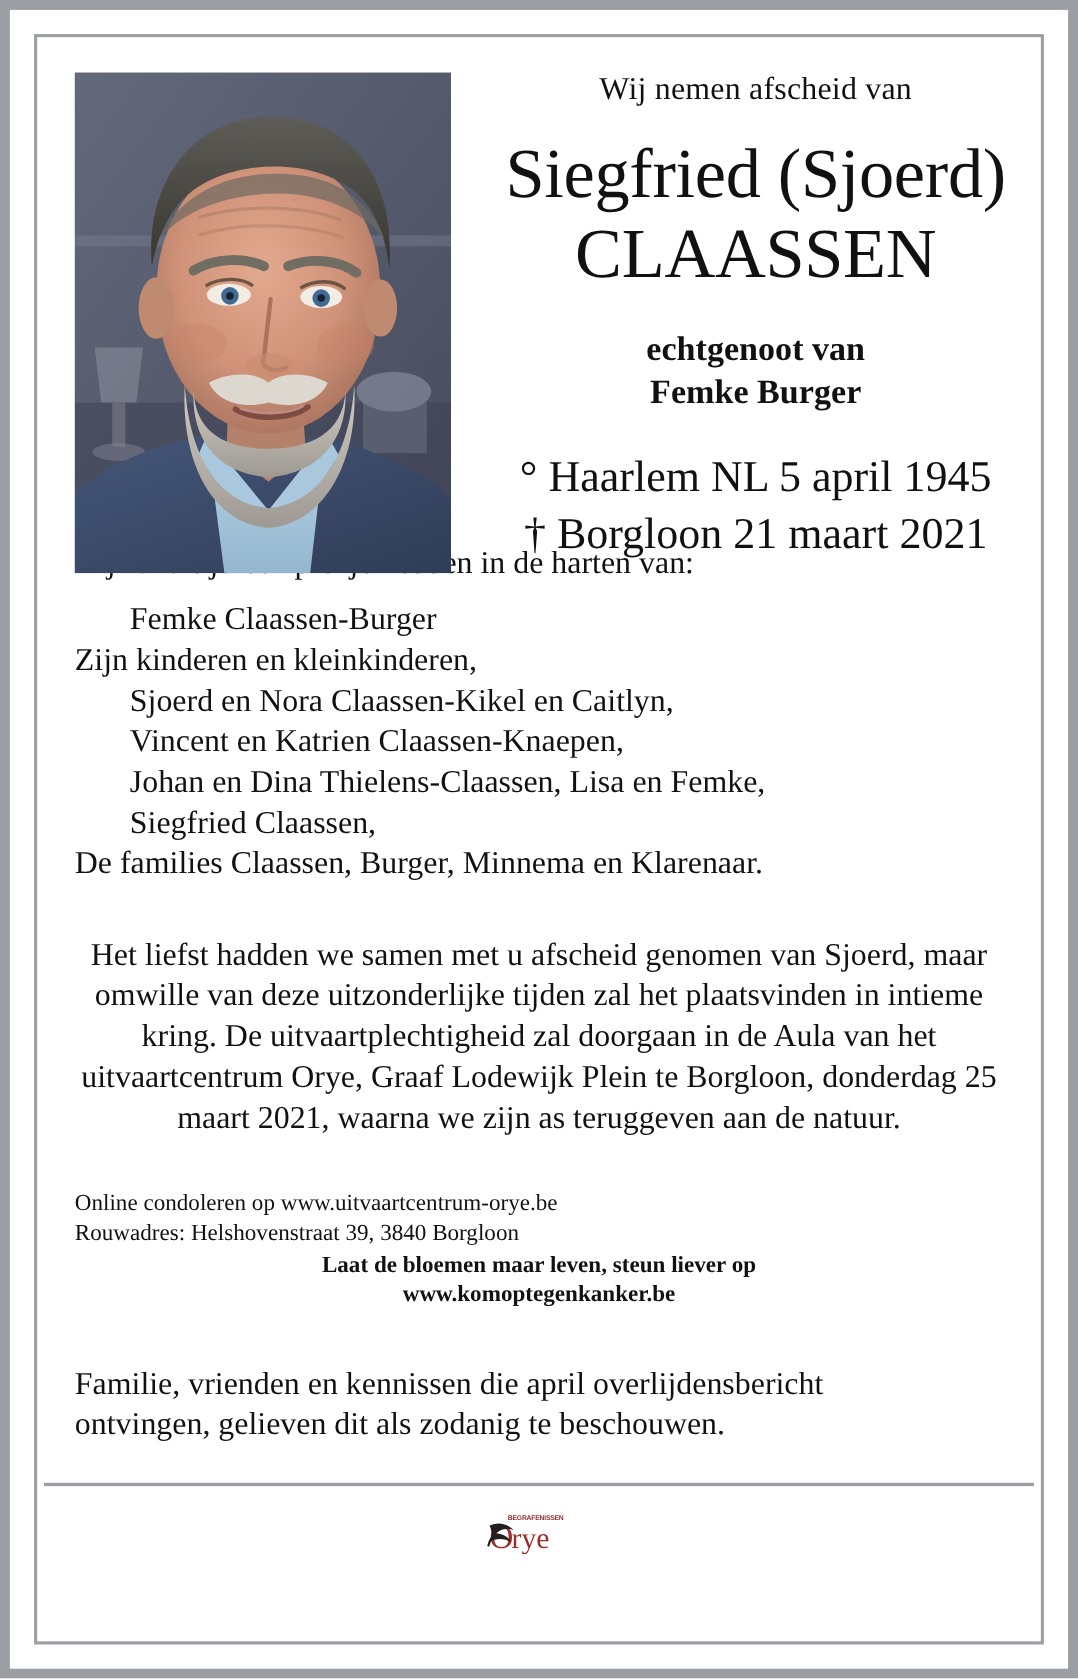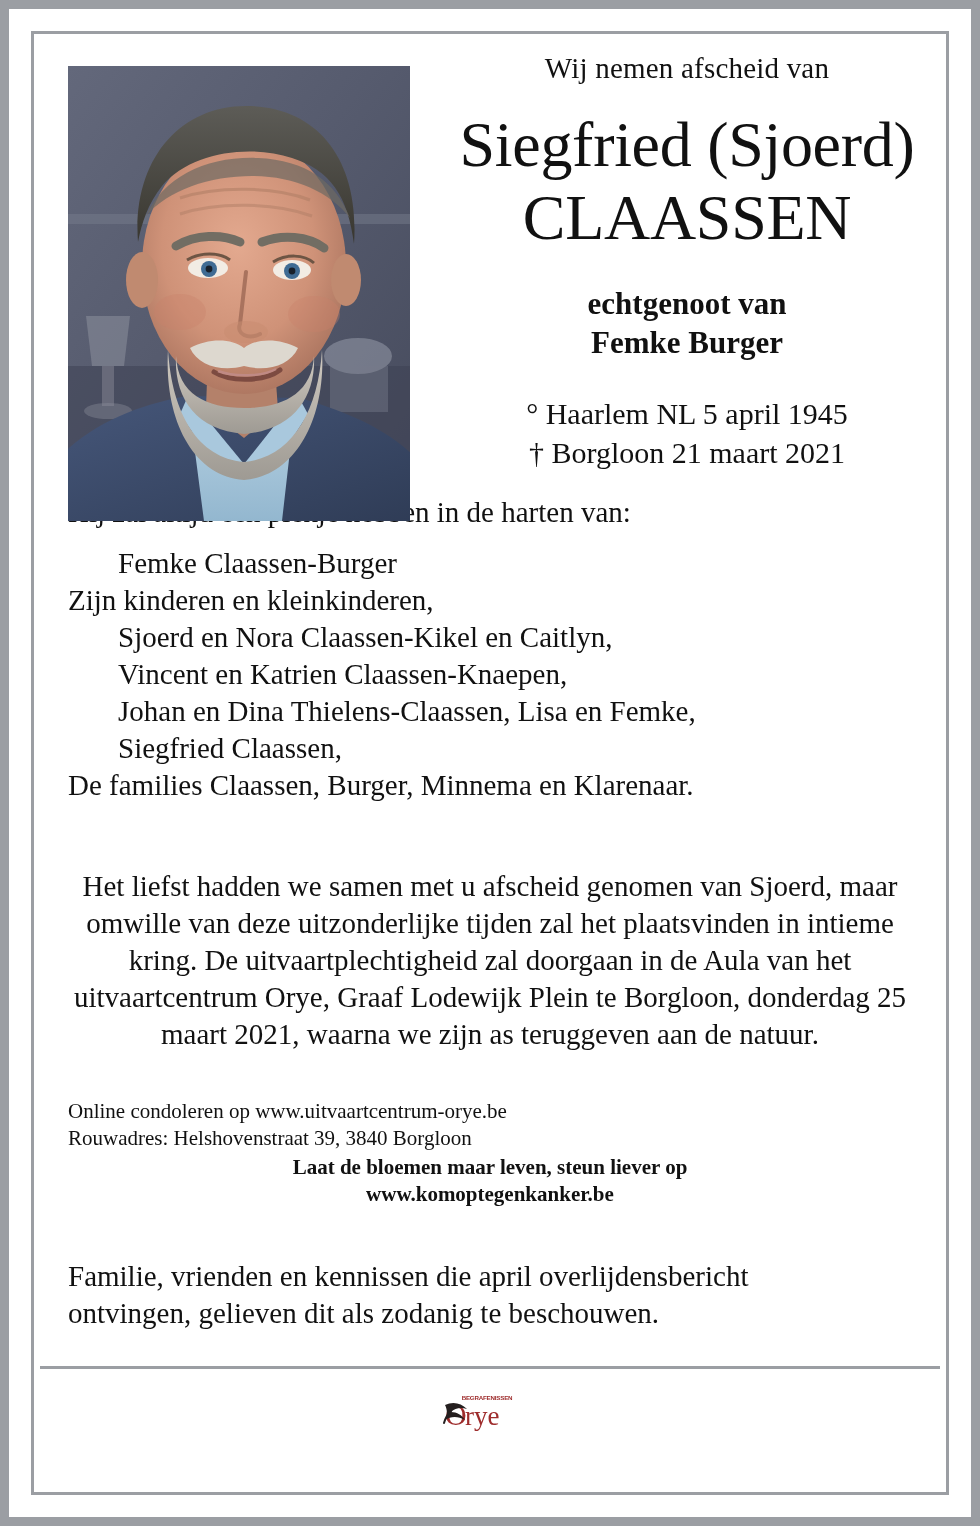--- a/index.html
+++ b/index.html
@@ -67,55 +67,55 @@
   .head-col {
     position: absolute;
     left: 400px;
     top: 0;
     width: 506px;
     text-align: center;
   }
   .wij {
     font-size: 29px;
     line-height: 1.2;
-    margin-top: 17px;
+    margin-top: 30px;
     letter-spacing: 0.2px;
   }
   .name {
     font-weight: normal;
     font-size: 64px;
     line-height: 1.15;
     margin-top: 22px;
     letter-spacing: -0.3px;
   }
   .name .line2 { display: block; }
   .spouse {
     font-weight: bold;
     font-size: 31px;
     line-height: 1.25;
     margin-top: 30px;
   }
   .dates {
-    font-size: 30px;
+    font-size: 40px;
     line-height: 1.3;
     margin-top: 32px;
   }
 
   
   .body-block {
     padding: 0 34px 0 34px;
     font-size: 29px;
     line-height: 1.275;
   }
   .family-list { margin-top: 14px; }
   .family-list .ln { white-space: pre; }
   .family-list .indent { padding-left: 50px; }
 
   .ceremony {
-    margin-top: 64px;
+    margin-top: 46px;
     text-align: center;
     font-size: 29px;
     line-height: 1.28;
   }
 
   .condolence {
     margin-top: 45px;
     font-size: 21px;
     line-height: 1.28;
   }

